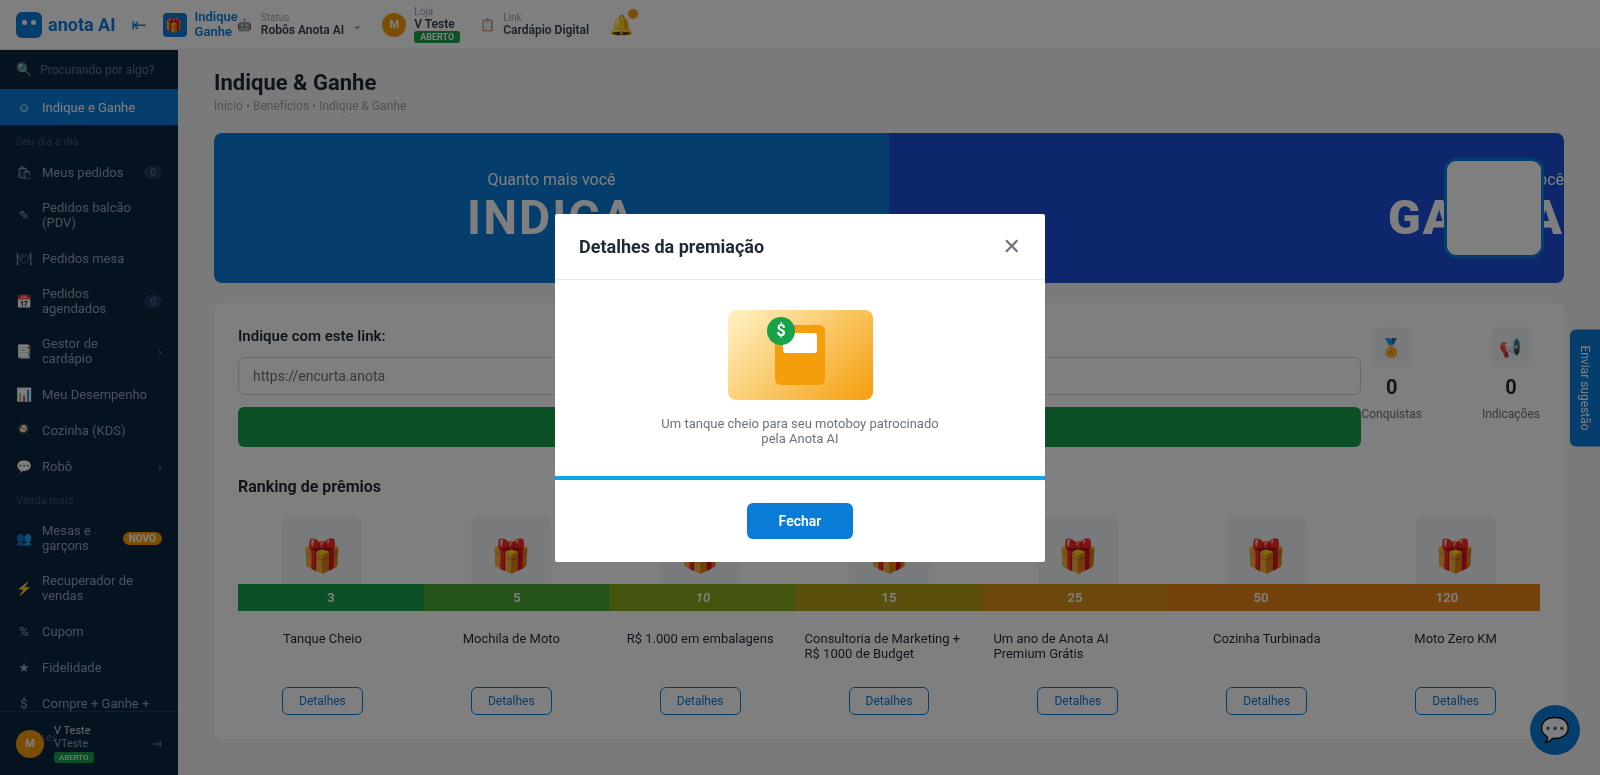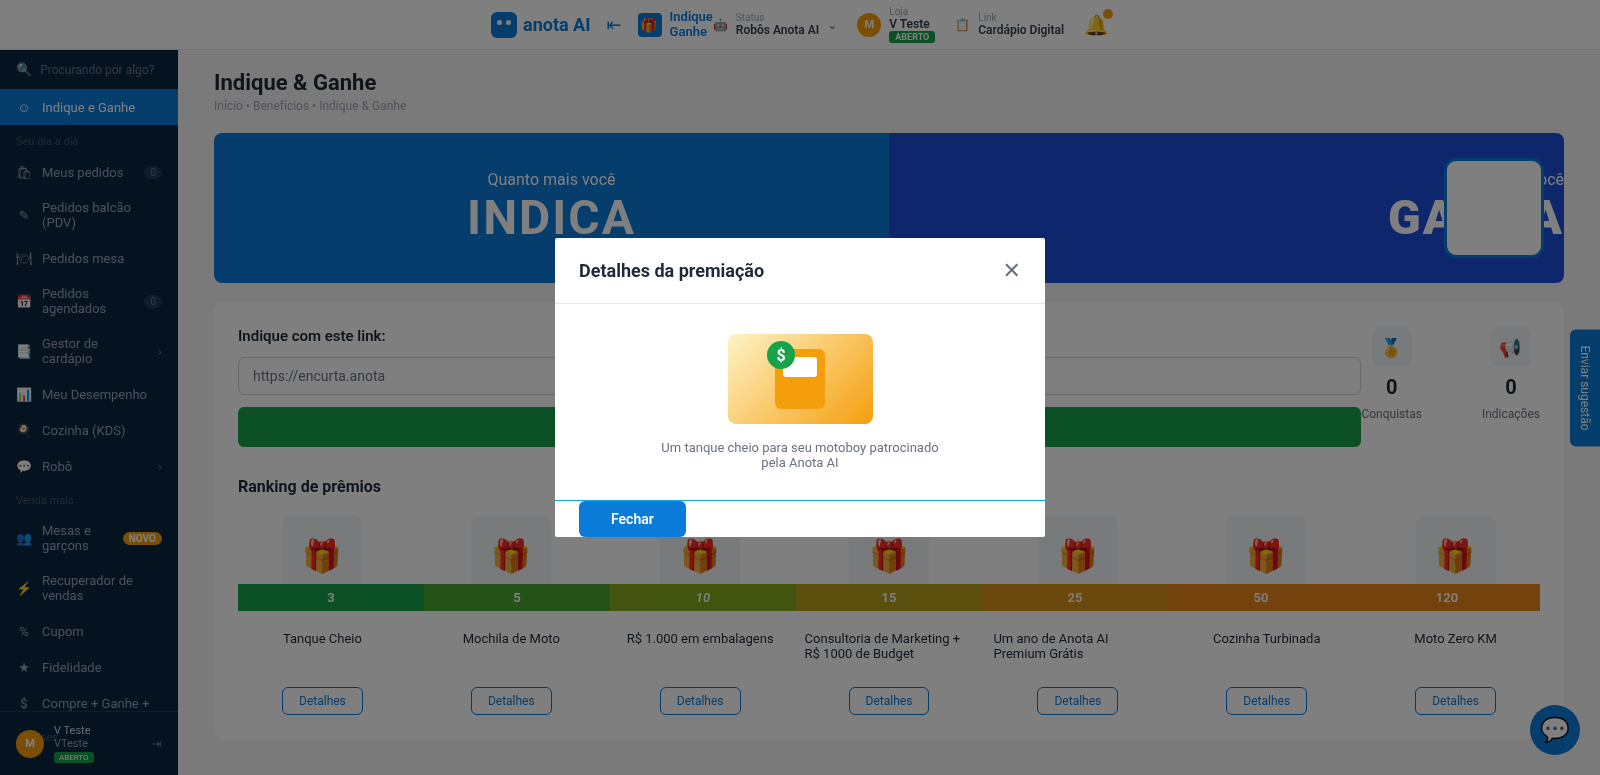--- a/index.html
+++ b/index.html
@@ -1,17 +1,17 @@
 <!DOCTYPE html>
 <html><head>
 <meta charset="utf-8">
 <style>
 *{margin:0;padding:0;box-sizing:border-box;font-family:-apple-system,BlinkMacSystemFont,'Segoe UI',Roboto,sans-serif}
 body{background:#f4f5f7;width:1600px;height:775px;overflow:hidden;position:relative}
-.header{height:50px;background:#fff;display:flex;align-items:center;justify-content:center;padding:0 16px;border-bottom:1px solid #e5e7eb}
+.header{height:50px;background:#fff;display:flex;align-items:center;justify-content:flex-start;padding:0 16px;border-bottom:1px solid #e5e7eb}
 .header-left{display:flex;align-items:center;gap:16px}
 .logo{display:flex;align-items:center;gap:6px;color:#0b7bd8;font-weight:700;font-size:18px}
 .logo-icon{width:26px;height:26px;background:#0b7bd8;border-radius:6px;position:relative}
 .logo-icon::before,.logo-icon::after{content:'';position:absolute;width:5px;height:5px;background:#fff;border-radius:50%;top:8px}
 .logo-icon::before{left:6px}.logo-icon::after{right:6px}
 .collapse-icon{color:#0b7bd8;font-size:18px;cursor:pointer}
 .indique-ganhe-btn{display:flex;align-items:center;gap:8px;color:#0b7bd8;font-weight:600;font-size:13px}
 .gift-icon{width:24px;height:24px;background:#0b7bd8;border-radius:4px;display:flex;align-items:center;justify-content:center;color:#fff;font-size:14px}
 .header-right{display:flex;align-items:center;gap:20px}
 .header-item{display:flex;align-items:center;gap:8px;font-size:12px;color:#6b7280}
@@ -69,21 +69,21 @@
 .modal{background:#fff;border-radius:2px;width:490px;overflow:hidden}
 .modal-header{padding:20px 24px;display:flex;justify-content:space-between;align-items:center;border-bottom:1px solid #e5e7eb}
 .modal-title{font-size:18px;font-weight:700;color:#1f2937}
 .close-btn{background:none;border:none;font-size:22px;color:#6b7280;cursor:pointer}
 .modal-body{padding:30px 24px;display:flex;flex-direction:column;align-items:center;gap:16px}
 .modal-img{width:145px;height:90px;background:linear-gradient(135deg,#fef3c7,#f59e0b);border-radius:8px;display:flex;align-items:center;justify-content:center;position:relative}
 .pump-icon{width:50px;height:60px;background:#f59e0b;border-radius:6px;position:relative}
 .pump-icon::before{content:'';position:absolute;top:8px;left:8px;right:8px;height:20px;background:#fff;border-radius:3px}
 .pump-badge{position:absolute;top:-8px;left:-8px;width:28px;height:28px;background:#16a34a;border-radius:50%;display:flex;align-items:center;justify-content:center;color:#fff;font-weight:700}
 .modal-desc{font-size:13px;color:#6b7280;text-align:center;max-width:280px}
-.modal-footer{padding:0 24px;display:flex;border-top:1px solid #0ea5e9}
+.modal-footer{padding:23px 24px;display:flex;justify-content:center;border-top:4px solid #0ea5e9}
 .close-modal-btn{padding:10px 32px;background:#0b7bd8;color:#fff;border:none;border-radius:6px;font-size:14px;font-weight:600;cursor:pointer}
 .suggest-tab{position:fixed;right:0;top:50%;transform:translateY(-50%);background:#0b7bd8;color:#fff;padding:16px 8px;writing-mode:vertical-rl;font-size:12px;border-radius:6px 0 0 6px;cursor:pointer;z-index:50}
 .chat-bubble{position:fixed;bottom:20px;right:20px;width:50px;height:50px;background:#0b7bd8;border-radius:50%;display:flex;align-items:center;justify-content:center;color:#fff;font-size:24px;cursor:pointer;z-index:50}
 </style>
 </head>
 <body>
 
 <div class="header">
   <div class="header-left">
     <div class="logo">

